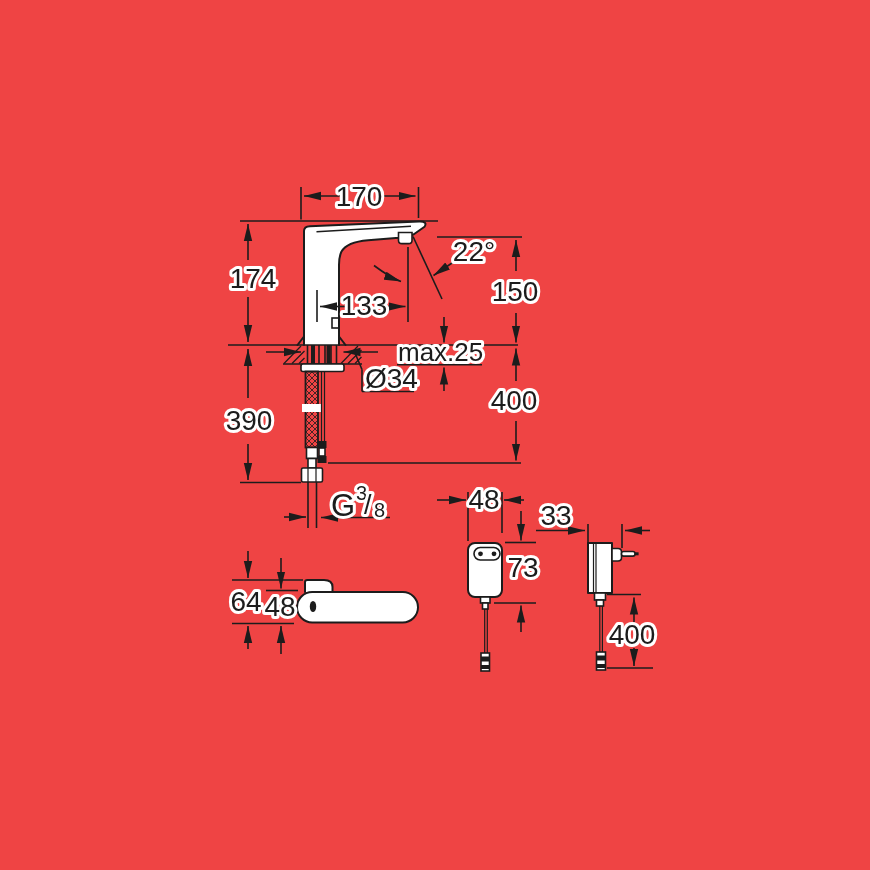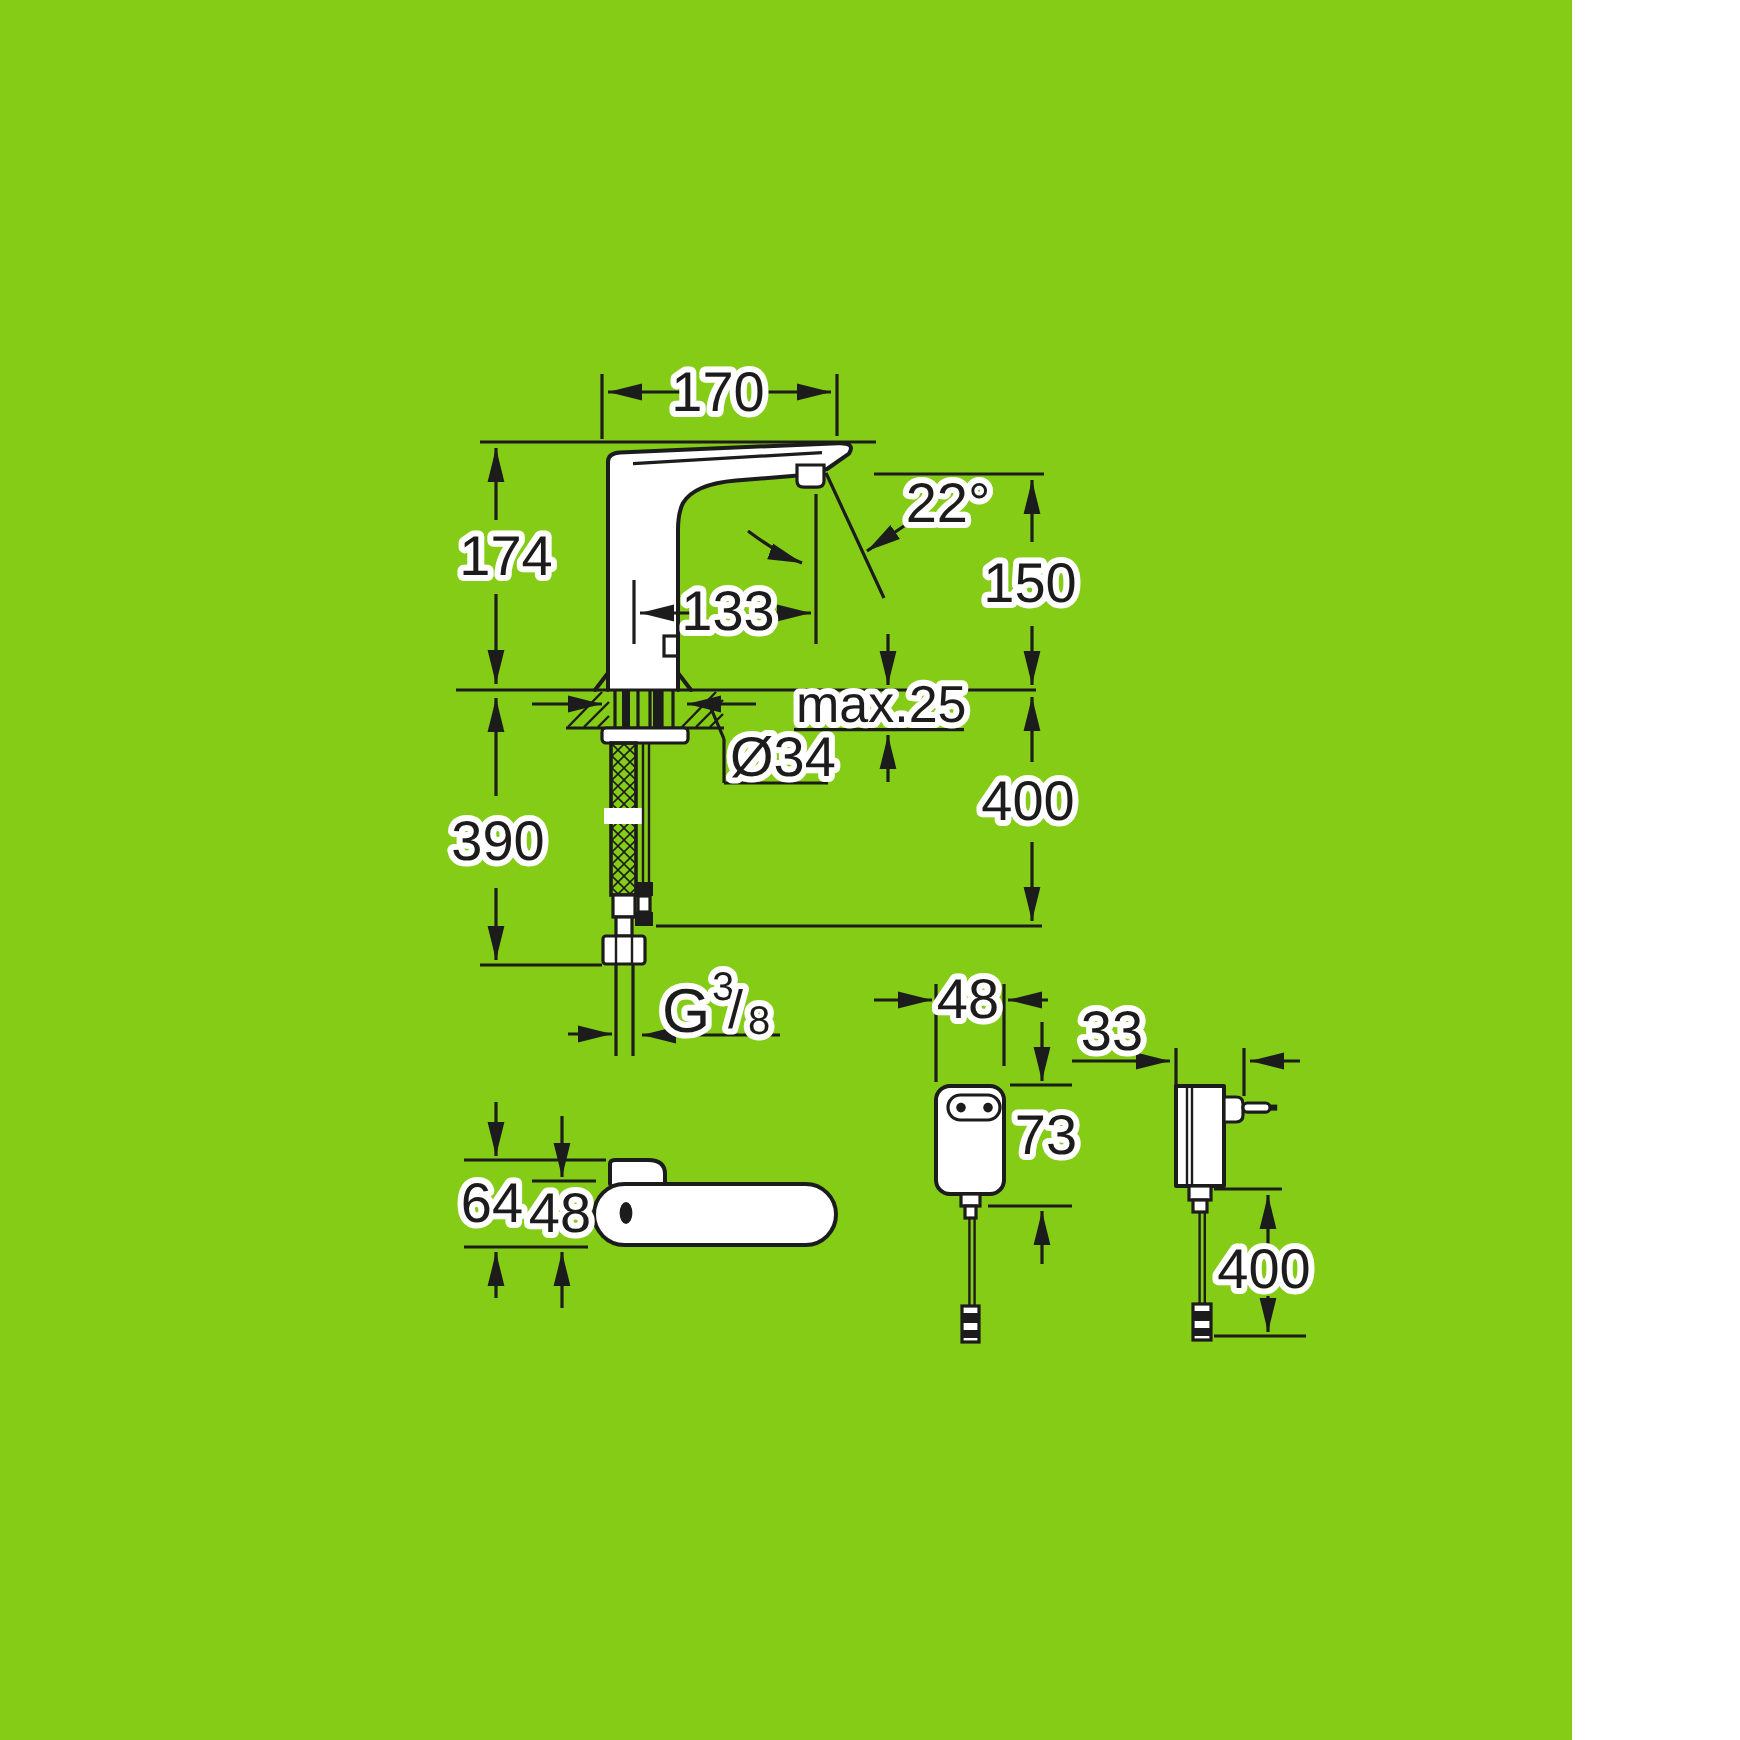--- a/index.html
+++ b/index.html
@@ -1,16 +1,16 @@
 <!DOCTYPE html>
 <html><head>
 <meta charset="utf-8">
 <style>
   html,body{margin:0;padding:0;background:#ffffff;width:870px;height:870px;overflow:hidden;}
-  .stage{width:786px;height:870px;background:#84cc16;position:relative;}
+  .stage{width:870px;height:870px;background:#ef4444;position:relative;}
   svg{display:block;}
   .ln{stroke:#1c1c1c;stroke-width:2;fill:none;stroke-linecap:round;stroke-linejoin:round;}
   .thin{stroke:#1c1c1c;stroke-width:1.6;fill:none;stroke-linecap:butt;}
   .hair{stroke:#1c1c1c;stroke-width:1.2;fill:none;}
   .fillwhite{fill:#ffffff;}
   .solid{fill:#1c1c1c;stroke:none;}
   .dim{font-family:"Liberation Sans",sans-serif;font-size:28px;fill:#1c1c1c;
        paint-order:stroke;stroke:#ffffff;stroke-width:6px;stroke-linejoin:round;
        text-anchor:middle;}
   .dim-s{text-anchor:start;}

